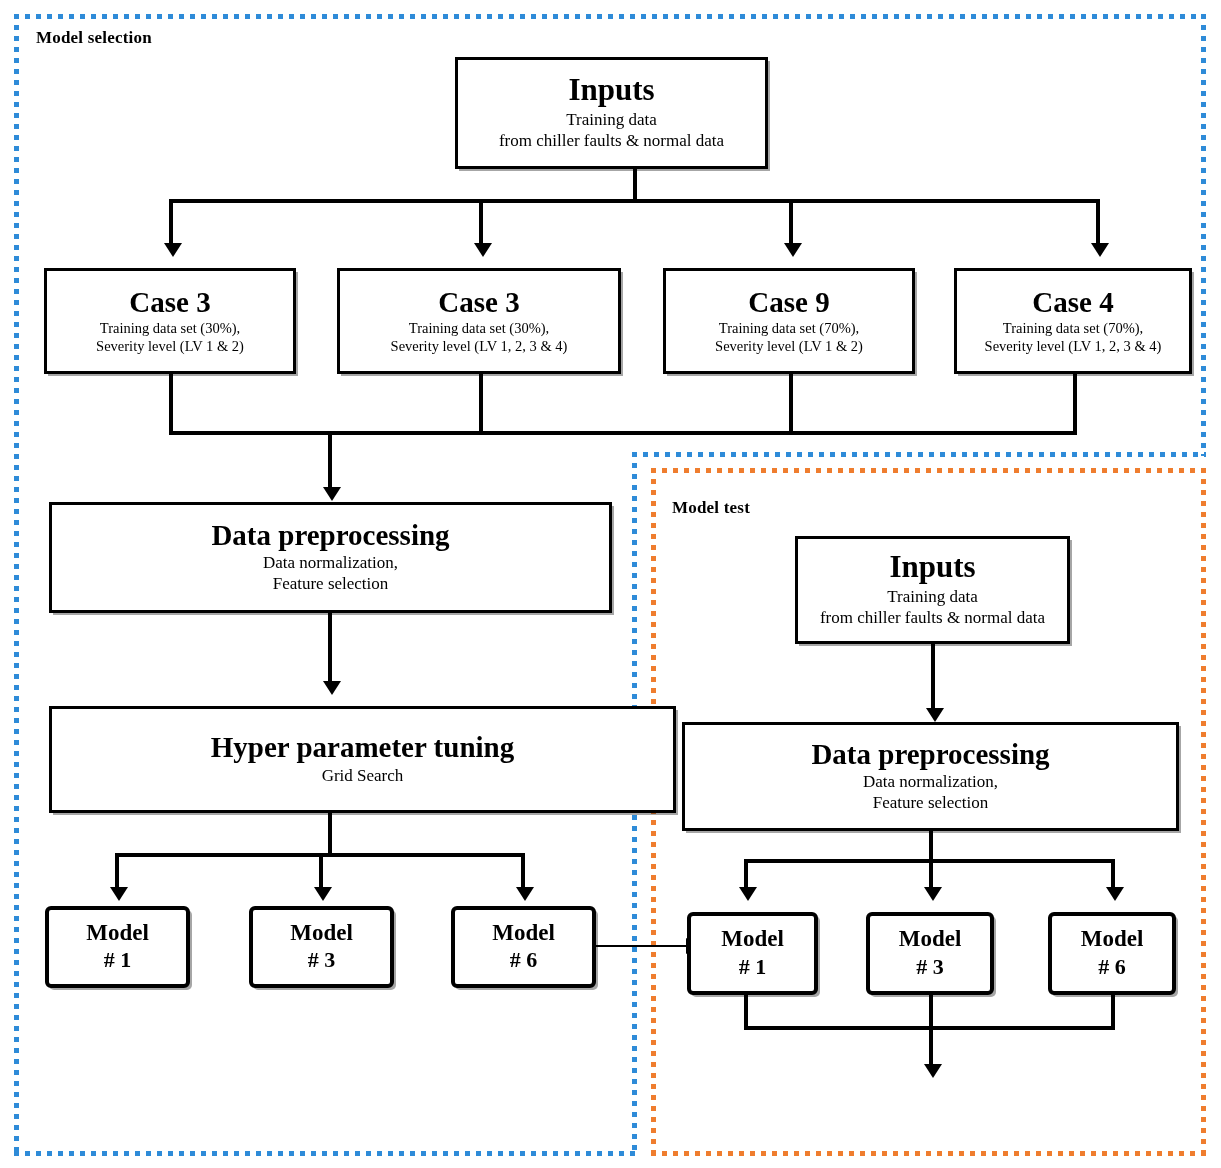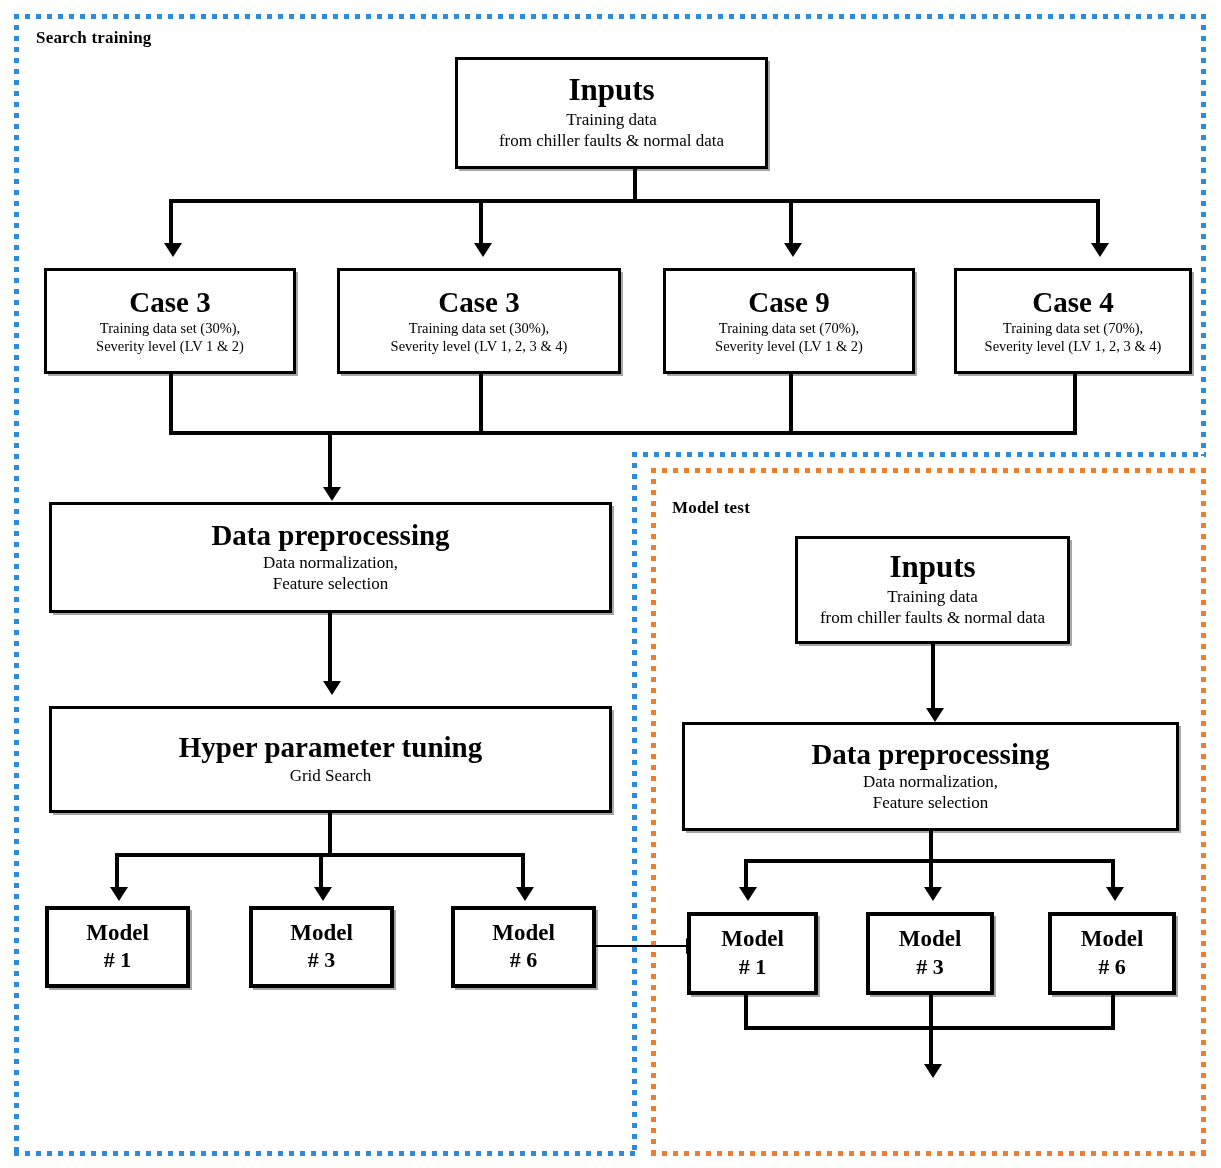--- a/index.html
+++ b/index.html
@@ -65,20 +65,21 @@
   .t-xl .title{font-size:31px;font-family:Liberation Serif, serif;}
   .t-lg .title{font-size:29px;}
   .s-md .sub{font-size:17px;}
   .s-sm .sub{font-size:14.5px;}
   .node .sub.gap{margin-top:3px;}
   .node .line2{margin-top:0px;}
 
   .node.model{
     border-width:4px;
     justify-content:center;
+    border-radius:6px;
   }
   .node.model .title{font-size:23px;font-weight:bold;}
   .node.model .num{font-size:22px;font-weight:bold;margin-top:2px;}
 
   
   .ln{position:absolute;background:#000;}
   .ln.h{height:4px;}
   .ln.v{width:4px;}
   .ln.thin{height:2px;}
   .arrow-down{
@@ -100,21 +101,21 @@
 <body>
 
 <div id="stage">
 
   <div class="dash-h blue" style="left:14px;top:14px;width:1192px;"></div>
   <div class="dash-v blue" style="left:14px;top:14px;height:1142px;"></div>
   <div class="dash-v blue" style="left:1201px;top:14px;height:442px;"></div>
   <div class="dash-h blue" style="left:632px;top:452px;width:574px;"></div>
   <div class="dash-v blue" style="left:632px;top:452px;height:704px;"></div>
   <div class="dash-h blue" style="left:14px;top:1151px;width:623px;"></div>
-  <div class="region-label" style="left:36px;top:28px;">Search training</div>
+  <div class="region-label" style="left:36px;top:28px;">Model selection</div>
 
   <div class="dash-h orange" style="left:651px;top:468px;width:555px;"></div>
   <div class="dash-v orange" style="left:651px;top:468px;height:688px;"></div>
   <div class="dash-v orange" style="left:1201px;top:468px;height:688px;"></div>
   <div class="dash-h orange" style="left:651px;top:1151px;width:555px;"></div>
   <div class="region-label" style="left:672px;top:498px;text-align:center;">Model test</div>
 
   <div class="node t-xl s-md" style="left:455px;top:57px;width:313px;height:112px;">
     <div class="title">Inputs</div>
     <div class="sub gap">Training data</div>
@@ -164,21 +165,21 @@
 
   <div class="node t-lg s-md" style="left:49px;top:502px;width:563px;height:111px;">
     <div class="title">Data preprocessing</div>
     <div class="sub gap">Data normalization,</div>
     <div class="sub line2">Feature selection</div>
   </div>
 
   <div class="ln v" style="left:328px;top:613px;height:72px;"></div>
   <div class="arrow-down" style="left:323px;top:681px;"></div>
 
-  <div class="node t-lg s-md" style="left:49px;top:706px;width:563px;height:107px;">
+  <div class="node t-lg s-md" style="left:49px;top:706px;width:627px;height:107px;">
     <div class="title">Hyper parameter tuning</div>
     <div class="sub gap">Grid Search</div>
   </div>
 
   <div class="ln v" style="left:328px;top:813px;height:44px;"></div>
   <div class="ln h" style="left:115px;top:853px;width:410px;"></div>
   <div class="ln v" style="left:115px;top:853px;height:38px;"></div>
   <div class="arrow-down" style="left:110px;top:887px;"></div>
   <div class="ln v" style="left:319px;top:853px;height:38px;"></div>
   <div class="arrow-down" style="left:314px;top:887px;"></div>

